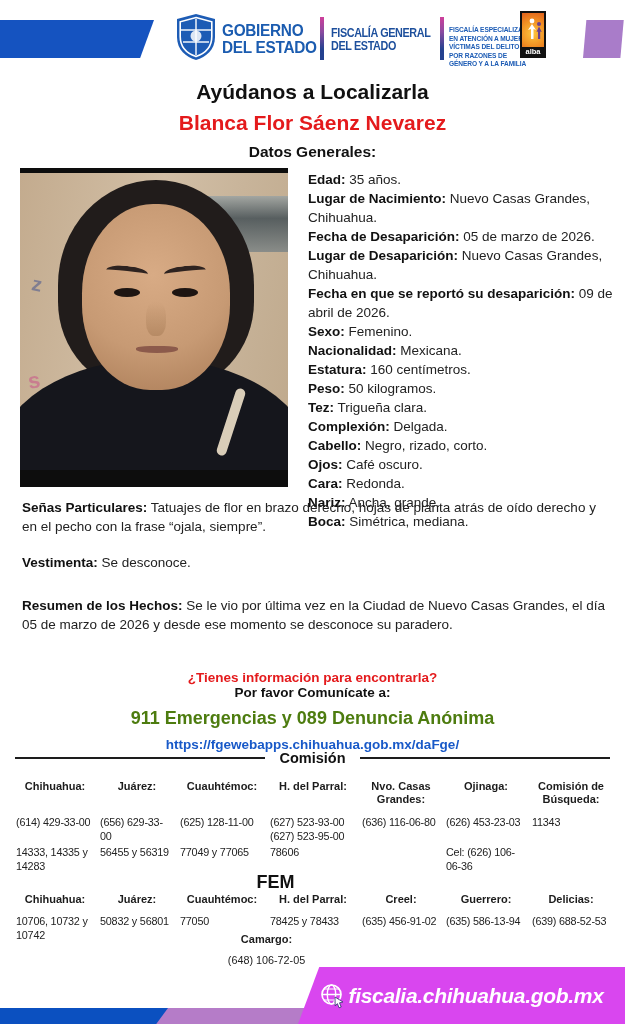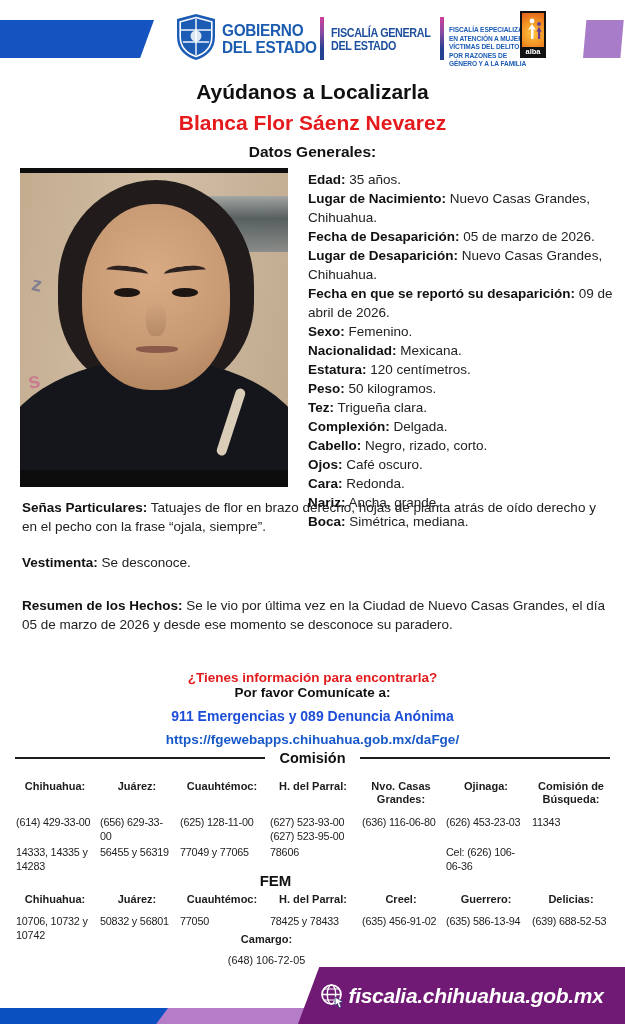--- a/index.html
+++ b/index.html
@@ -65,43 +65,43 @@
 
   
   .para { position:absolute; left:22px; width:584px; font-size:13.5px; line-height:19px; color:#222; }
   .para b { color:#111; }
   .p-senas { top:498px; } .p-vest { top:553px; } .p-resumen { top:596px; }
 
   
   .contact { position:absolute; left:0; top:670px; width:625px; text-align:center; font-weight:bold; }
   .c-red { color:#e41a1c; font-size:13.5px; }
   .c-black { color:#111; font-size:13.5px; }
-  .c-red2 { color:#1d4ed8; font-size:14px; margin-top:8px; }
+  .c-red2 { color:#4d7c0f; font-size:18px; margin-top:8px; }
   .c-link { color:#1859c8; font-size:13.5px; margin-top:8px; display:inline-block; text-decoration:none; }
 
   
   .tel-head { position:absolute; left:15px; top:750px; width:595px; display:flex; align-items:center; }
   .tel-head .rule { flex:1; border-top:2px solid #1d1d1d; }
   .tel-head .cap { font-weight:bold; font-size:14.5px; color:#111; padding:0 14px; }
   .grid { position:absolute; left:13px; width:600px; display:grid;
           grid-template-columns:84px 80px 90px 92px 84px 86px 84px; column-gap:0; }
   .grid .hd { font-weight:bold; font-size:11px; text-align:center; color:#1c1c1c; line-height:13px; padding:0 4px; }
   .grid .vl { font-size:10.8px; text-align:left; color:#222; line-height:13.5px; padding:0 3px; letter-spacing:-0.2px; }
   .tel-grid { top:780px; grid-template-rows:36px 30px auto; }
-  .fem-title { position:absolute; left:0; top:872px; width:551px; text-align:center; font-weight:bold; font-size:15px; color:#111; }
+  .fem-title { position:absolute; left:0; top:872px; width:551px; text-align:center; font-weight:bold; font-size:18px; color:#111; }
   .fem-grid { top:893px; grid-template-rows:22px auto; }
   .camargo { position:absolute; left:0; top:933px; width:533px; text-align:center; }
   .camargo .hd { font-weight:bold; font-size:11px; color:#1c1c1c; }
   .camargo .vl { font-size:10.8px; color:#222; margin-top:9px; }
 
   
   .strip-blue { position:absolute; left:0; top:1008px; width:168px; height:16px; background:#0b50c0;
                 clip-path:polygon(0 0,100% 0,93% 100%,0 100%); z-index:2; }
   .strip-purple { position:absolute; left:150px; top:1008px; width:172px; height:16px; background:#b57cc8; z-index:1; }
-  .footer-nav { position:absolute; left:298px; top:967px; width:327px; height:57px; background:#701a75; z-index:3;
+  .footer-nav { position:absolute; left:298px; top:967px; width:327px; height:57px; background:#d946ef; z-index:3;
                 clip-path:polygon(6.5% 0,100% 0,100% 100%,0 100%);
                 display:flex; align-items:center; justify-content:center; gap:2px; }
   .footer-url { color:#fff; font-size:21px; font-weight:bold; font-style:italic; letter-spacing:-0.3px; }
 </style>
 </head>
 <body>
 
 <div class="page">
 
   <div class="hdr-blue"></div>
@@ -172,21 +172,21 @@
   </div>
 
   <div class="gdata">
     <div><b>Edad:</b> <span>35 años.</span></div>
     <div><b>Lugar de Nacimiento:</b> <span>Nuevo Casas Grandes, Chihuahua.</span></div>
     <div><b>Fecha de Desaparición:</b> <span>05 de marzo de 2026.</span></div>
     <div><b>Lugar de Desaparición:</b> <span>Nuevo Casas Grandes, Chihuahua.</span></div>
     <div><b>Fecha en que se reportó su desaparición:</b> <span>09 de abril de 2026.</span></div>
     <div><b>Sexo:</b> <span>Femenino.</span></div>
     <div><b>Nacionalidad:</b> <span>Mexicana.</span></div>
-    <div><b>Estatura:</b> <span>120 centímetros.</span></div>
+    <div><b>Estatura:</b> <span>160 centímetros.</span></div>
     <div><b>Peso:</b> <span>50 kilogramos.</span></div>
     <div><b>Tez:</b> <span>Trigueña clara.</span></div>
     <div><b>Complexión:</b> <span>Delgada.</span></div>
     <div><b>Cabello:</b> <span>Negro, rizado, corto.</span></div>
     <div><b>Ojos:</b> <span>Café oscuro.</span></div>
     <div><b>Cara:</b> <span>Redonda.</span></div>
     <div><b>Nariz:</b> <span>Ancha, grande.</span></div>
     <div><b>Boca:</b> <span>Simétrica, mediana.</span></div>
   </div>
 

